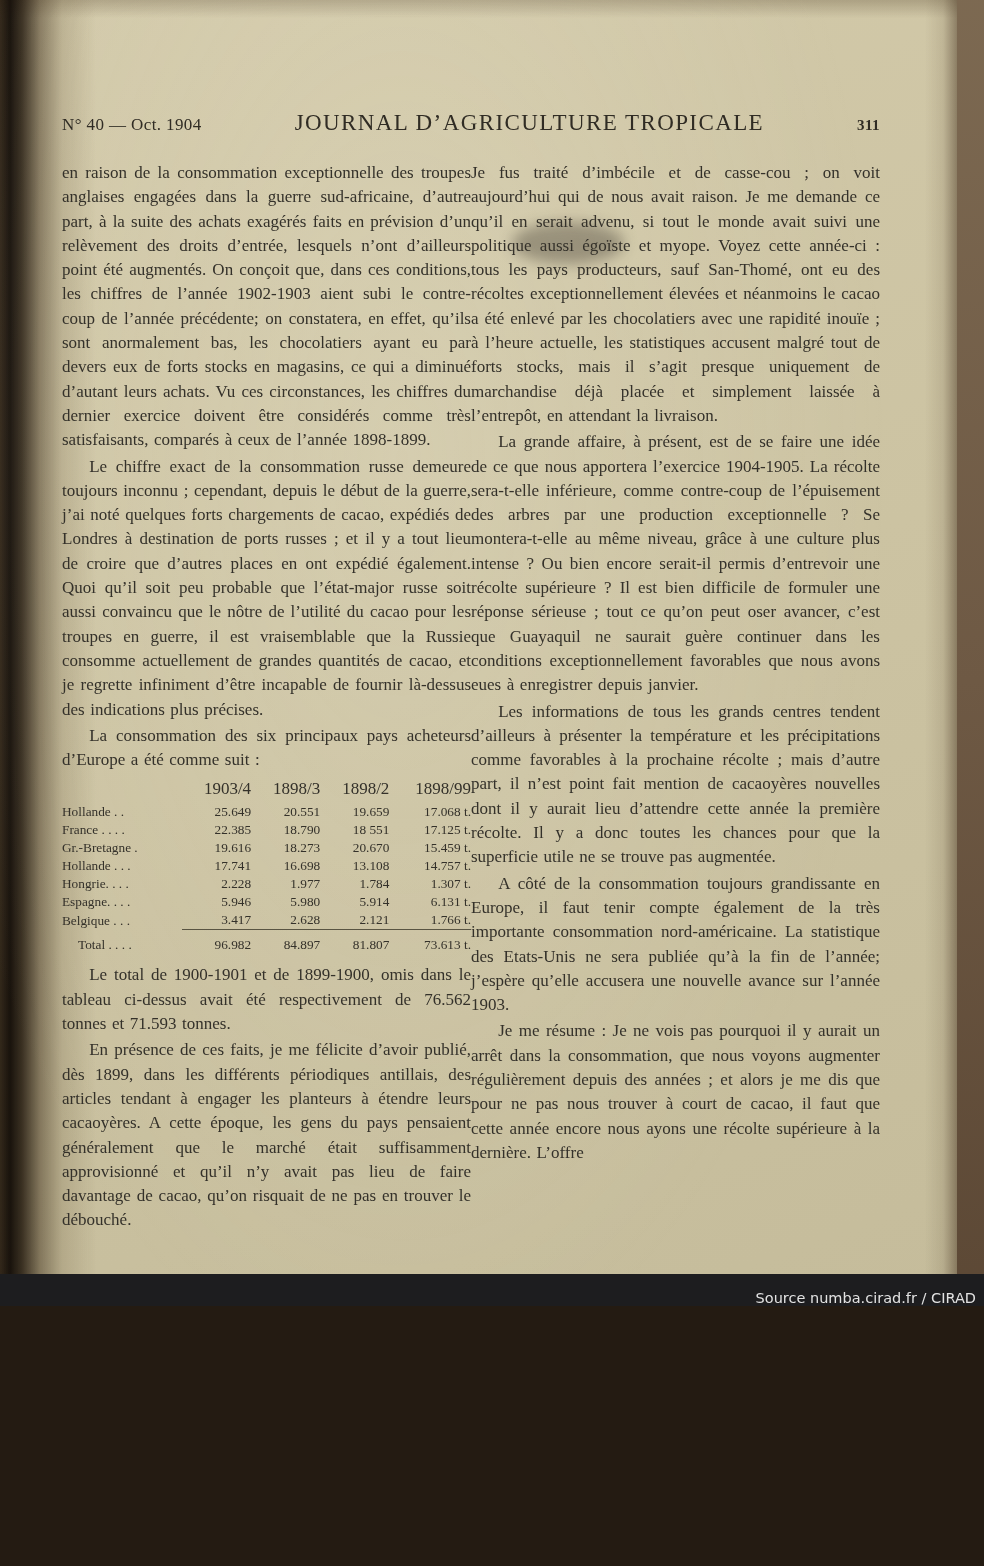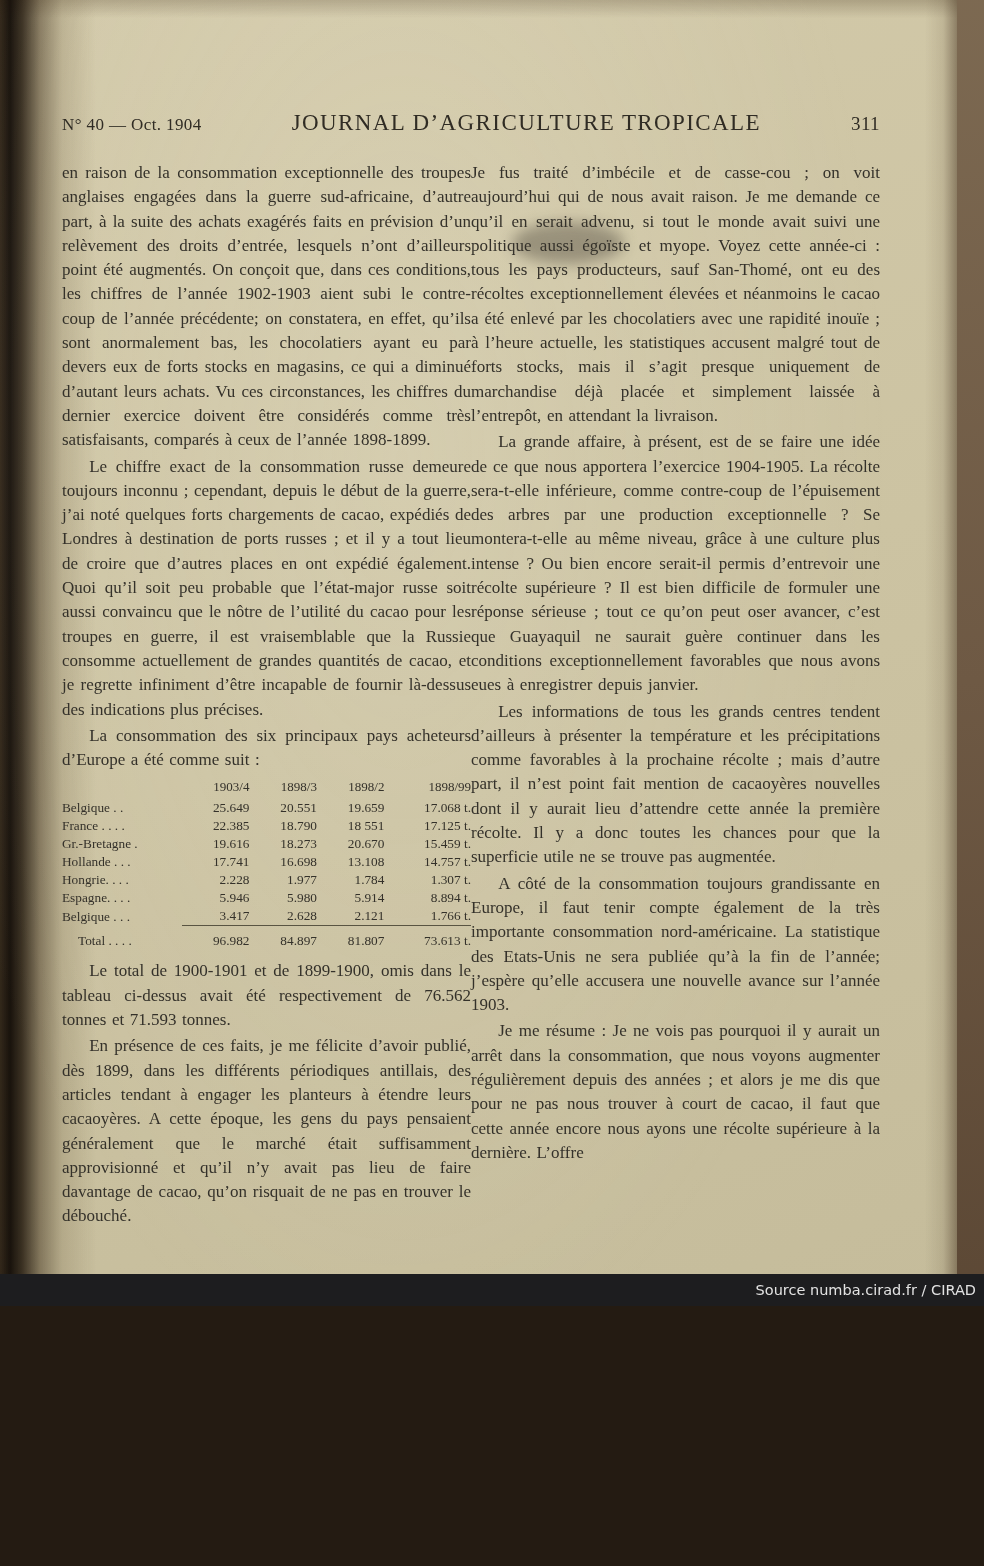--- a/index.html
+++ b/index.html
@@ -35,50 +35,50 @@
     pointer-events:none;
   }
 
   .content { position:absolute; left:62px; top:110px; width:818px; color:#34312a; }
 
   .masthead {
     display:flex; justify-content:space-between; align-items:baseline;
     font-size:17px; letter-spacing:0.4px; color:#302c24;
   }
   .masthead .journal-title { letter-spacing:1.4px; font-size:23px; }
-  .masthead .pagenum { font-size:19px; }
+  .masthead .pagenum { font-size:15px;font-weight:bold; }
 
   .columns { display:flex; margin-top:25px; }
   .col { flex:1; min-width:0; }
 
   .col p {
     font-size:17px; line-height:24.3px; text-align:justify;
     text-indent:1.6em; word-spacing:1.3px; margin-bottom:2px;
     color:#34312a; hyphens:auto;
   }
   .col p.flush { text-indent:0; }
 
   table.stats {
     width:100%; border-collapse:collapse; margin:7px 0 9px;
     font-size:13.3px; color:#34312a;
   }
   table.stats th {
-    font-weight:normal; text-align:right; padding:0 0 4px 0; font-size:13px;
+    font-weight:normal; text-align:right; padding:0 0 4px 0; font-size:17px;
   }
   table.stats td { text-align:right; padding:1px 0; white-space:nowrap; }
   table.stats .lbl { text-align:left; width:120px; }
   table.stats tr.lastdata td.num { border-bottom:1px solid #595442;text-align:right; }
   table.stats tr.total td { padding-top:7px; }
   table.stats tr.total td.lbl { padding-left:16px; }
 
   .source-bar {
     position:absolute; left:0; right:0; bottom:0; height:32px;
     background:#1d1d1f; color:#e2e2e2;
     font-family:"DejaVu Sans","Liberation Sans",sans-serif; font-size:14.5px;
-    display:flex; align-items:center; justify-content:flex-end;
+    display:flex; align-items:flex-end; justify-content:flex-end;
     padding-right:8px;
   }
 </style>
 </head>
 <body>
 
 <div class="scan">
   <div class="paper"></div>
   <div class="artifact"></div>
 
@@ -102,21 +102,21 @@
             <tr>
               <th class="lbl"></th>
               <th>1903/4</th>
               <th>1898/3</th>
               <th>1898/2</th>
               <th>1898/99</th>
             </tr>
           </thead>
           <tbody>
             <tr>
-              <td class="lbl">Belgique . .</td>
+              <td class="lbl">Hollande . .</td>
               <td class="num">25.649</td>
               <td class="num">20.551</td>
               <td class="num">19.659</td>
               <td class="num">17.068 t.</td>
             </tr>
             <tr>
               <td class="lbl">France . . . .</td>
               <td class="num">22.385</td>
               <td class="num">18.790</td>
               <td class="num">18 551</td>
@@ -141,21 +141,21 @@
               <td class="num">2.228</td>
               <td class="num">1.977</td>
               <td class="num">1.784</td>
               <td class="num">1.307 t.</td>
             </tr>
             <tr>
               <td class="lbl">Espagne. . . .</td>
               <td class="num">5.946</td>
               <td class="num">5.980</td>
               <td class="num">5.914</td>
-              <td class="num">8.894 t.</td>
+              <td class="num">6.131 t.</td>
             </tr>
             <tr class="lastdata">
               <td class="lbl">Belgique . . .</td>
               <td class="num">3.417</td>
               <td class="num">2.628</td>
               <td class="num">2.121</td>
               <td class="num">1.766 t.</td>
             </tr>
             <tr class="total">
               <td class="lbl">Total . . . .</td>

